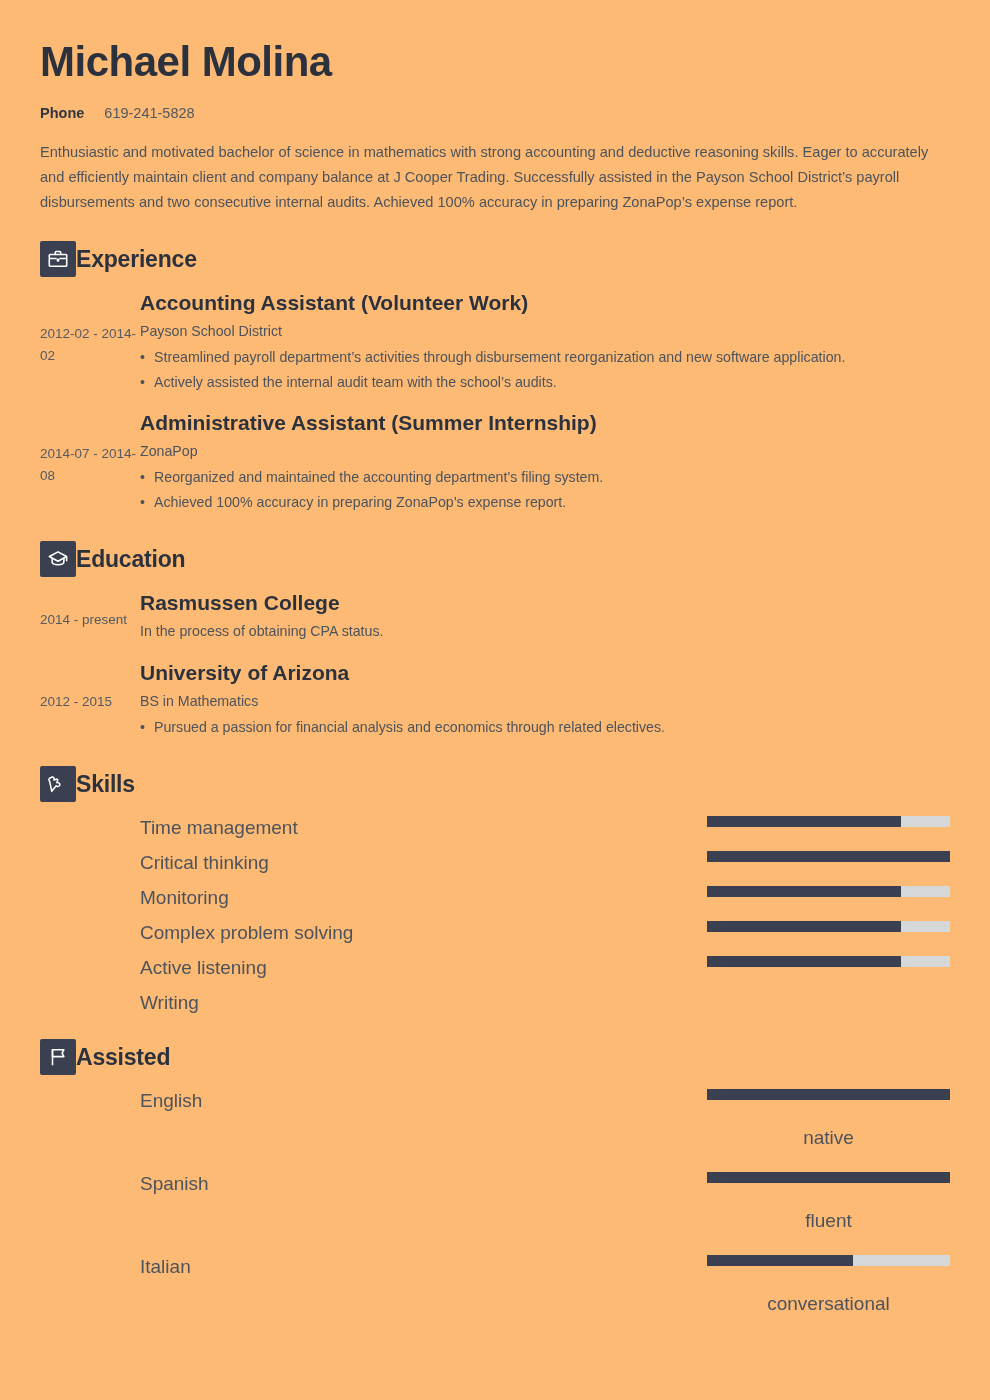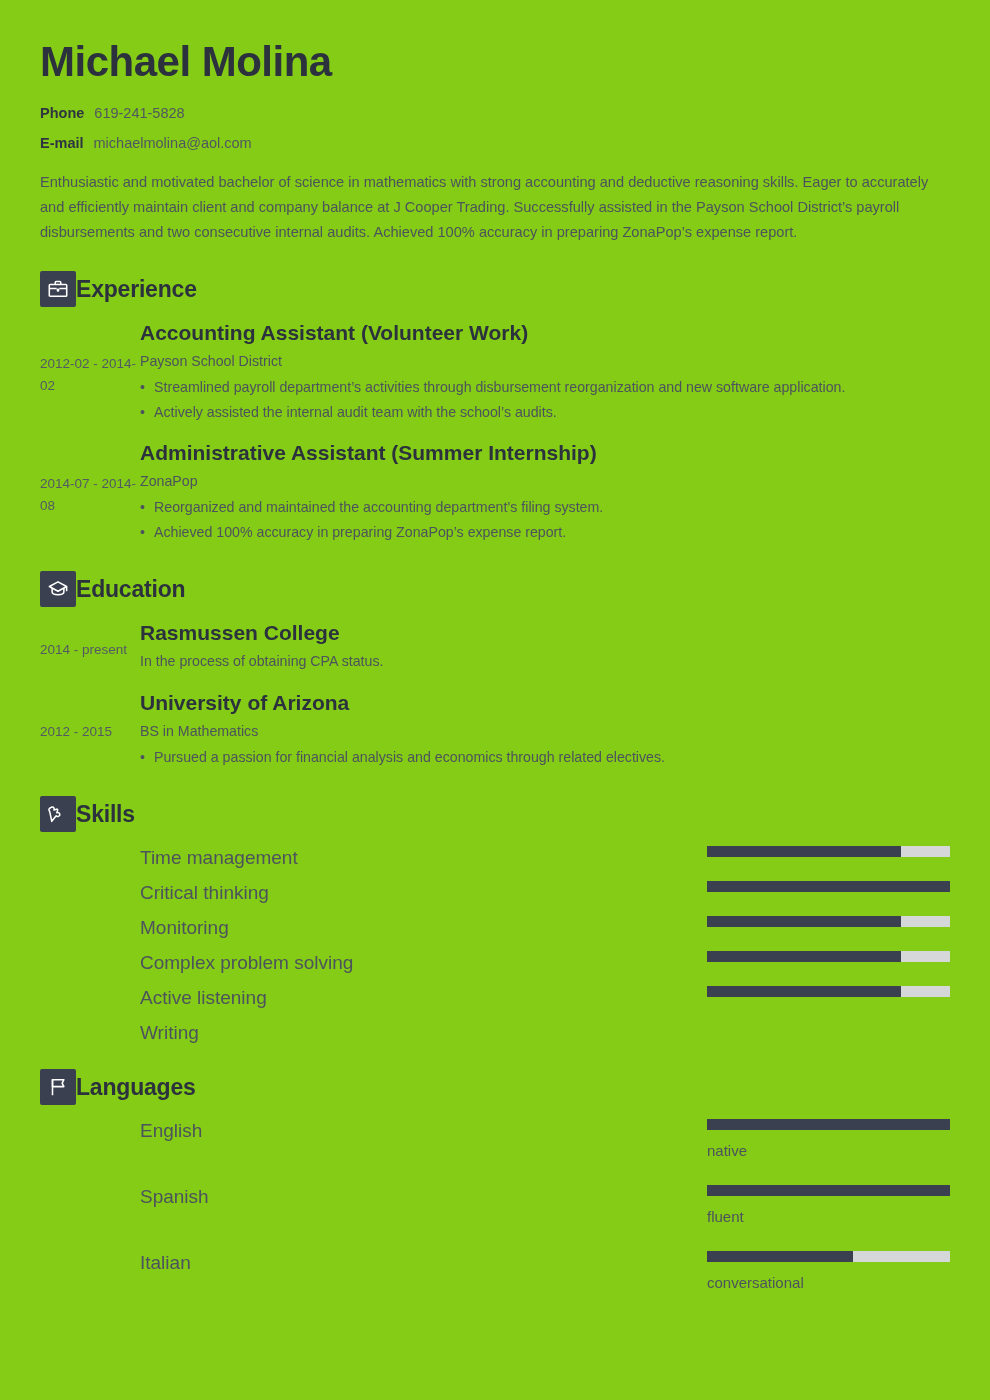--- a/index.html
+++ b/index.html
@@ -14,21 +14,21 @@
     color: #3d434f;
     -webkit-font-smoothing: antialiased;
     overflow: hidden;
   }
   .page {
     position: relative;
     width: 990px;
     height: 1400px;
     box-sizing: border-box;
     padding: 0 40px;
-    background: #84cc16;
+    background: #fdba74;
   }
 
   
   .name {
     margin: 0;
     padding-top: 36px;
     font-size: 42px;
     line-height: 52px;
     font-weight: bold;
     letter-spacing: -0.5px;
@@ -39,21 +39,21 @@
   }
   .contact-row {
     font-size: 14.5px;
     line-height: 18px;
     margin-bottom: 12px;
     color: #4a505c;
   }
   .contact-label {
     font-weight: bold;
     color: #2f3540;
-    margin-right: 10px;
+    margin-right: 20px;
   }
   .contact-value {
     color: #51575f;
   }
 
   
   .summary {
     margin-top: 18px;
     font-size: 14.6px;
     line-height: 25px;
@@ -174,44 +174,41 @@
     background: transparent;
   }
   .bar-fill {
     position: absolute;
     left: 0;
     top: 0;
     height: 11px;
     background: #3a4050;
   }
   .rating-level {
-    margin-top: 11px;
-    text-align: left;
-    font-size: 15px;
+    margin-top: 28px;
+    text-align: center;
+    font-size: 19px;
     line-height: 20px;
     color: #4d535c;
   }
   .lang-row {
     margin-bottom: 24px;
     gap: 48px;
   }
 </style>
 </head>
 <body>
 
 <div class="page">
 
   <h1 class="name">Michael Molina</h1>
 
   <div class="contact-list">
     <div class="contact-row">
       <span class="contact-label">Phone</span><span class="contact-value">619-241-5828</span>
-    </div>
-    <div class="contact-row">
-      <span class="contact-label">E-mail</span><span class="contact-value">michaelmolina@aol.com</span>
     </div>
   </div>
 
   <p class="summary">Enthusiastic and motivated bachelor of science in mathematics with strong accounting and deductive reasoning skills. Eager to accurately and efficiently maintain client and company balance at J Cooper Trading. Successfully assisted in the Payson School District’s payroll disbursements and two consecutive internal audits. Achieved 100% accuracy in preparing ZonaPop’s expense report.</p>
 
   <div class="section">
     <div class="section-header">
       <span class="section-icon">
         <svg width="22" height="22" viewBox="0 0 24 24" fill="none" stroke="#ffffff" stroke-width="1.7">
           <rect x="2.5" y="7" width="19" height="13" rx="1"></rect>
@@ -341,21 +338,21 @@
   </div>
 
   <div class="section">
     <div class="section-header">
       <span class="section-icon">
         <svg width="22" height="22" viewBox="0 0 24 24" fill="none" stroke="#ffffff" stroke-width="1.7" stroke-linejoin="round">
           <path d="M6 21V3.4"></path>
           <path d="M6 4.1h12.4l-1.9 3.7 1.9 3.8H6z"></path>
         </svg>
       </span>
-      <span class="section-title">Languages</span>
+      <span class="section-title">Assisted</span>
     </div>
 
     <div class="rating-list">
       <div class="rating-row lang-row">
         <div class="rating-label">English</div>
         <div class="rating-right">
           <div class="bar-track">
             <div class="bar-fill" style="width: 100%;"></div>
           </div>
           <div class="rating-level">native</div>

